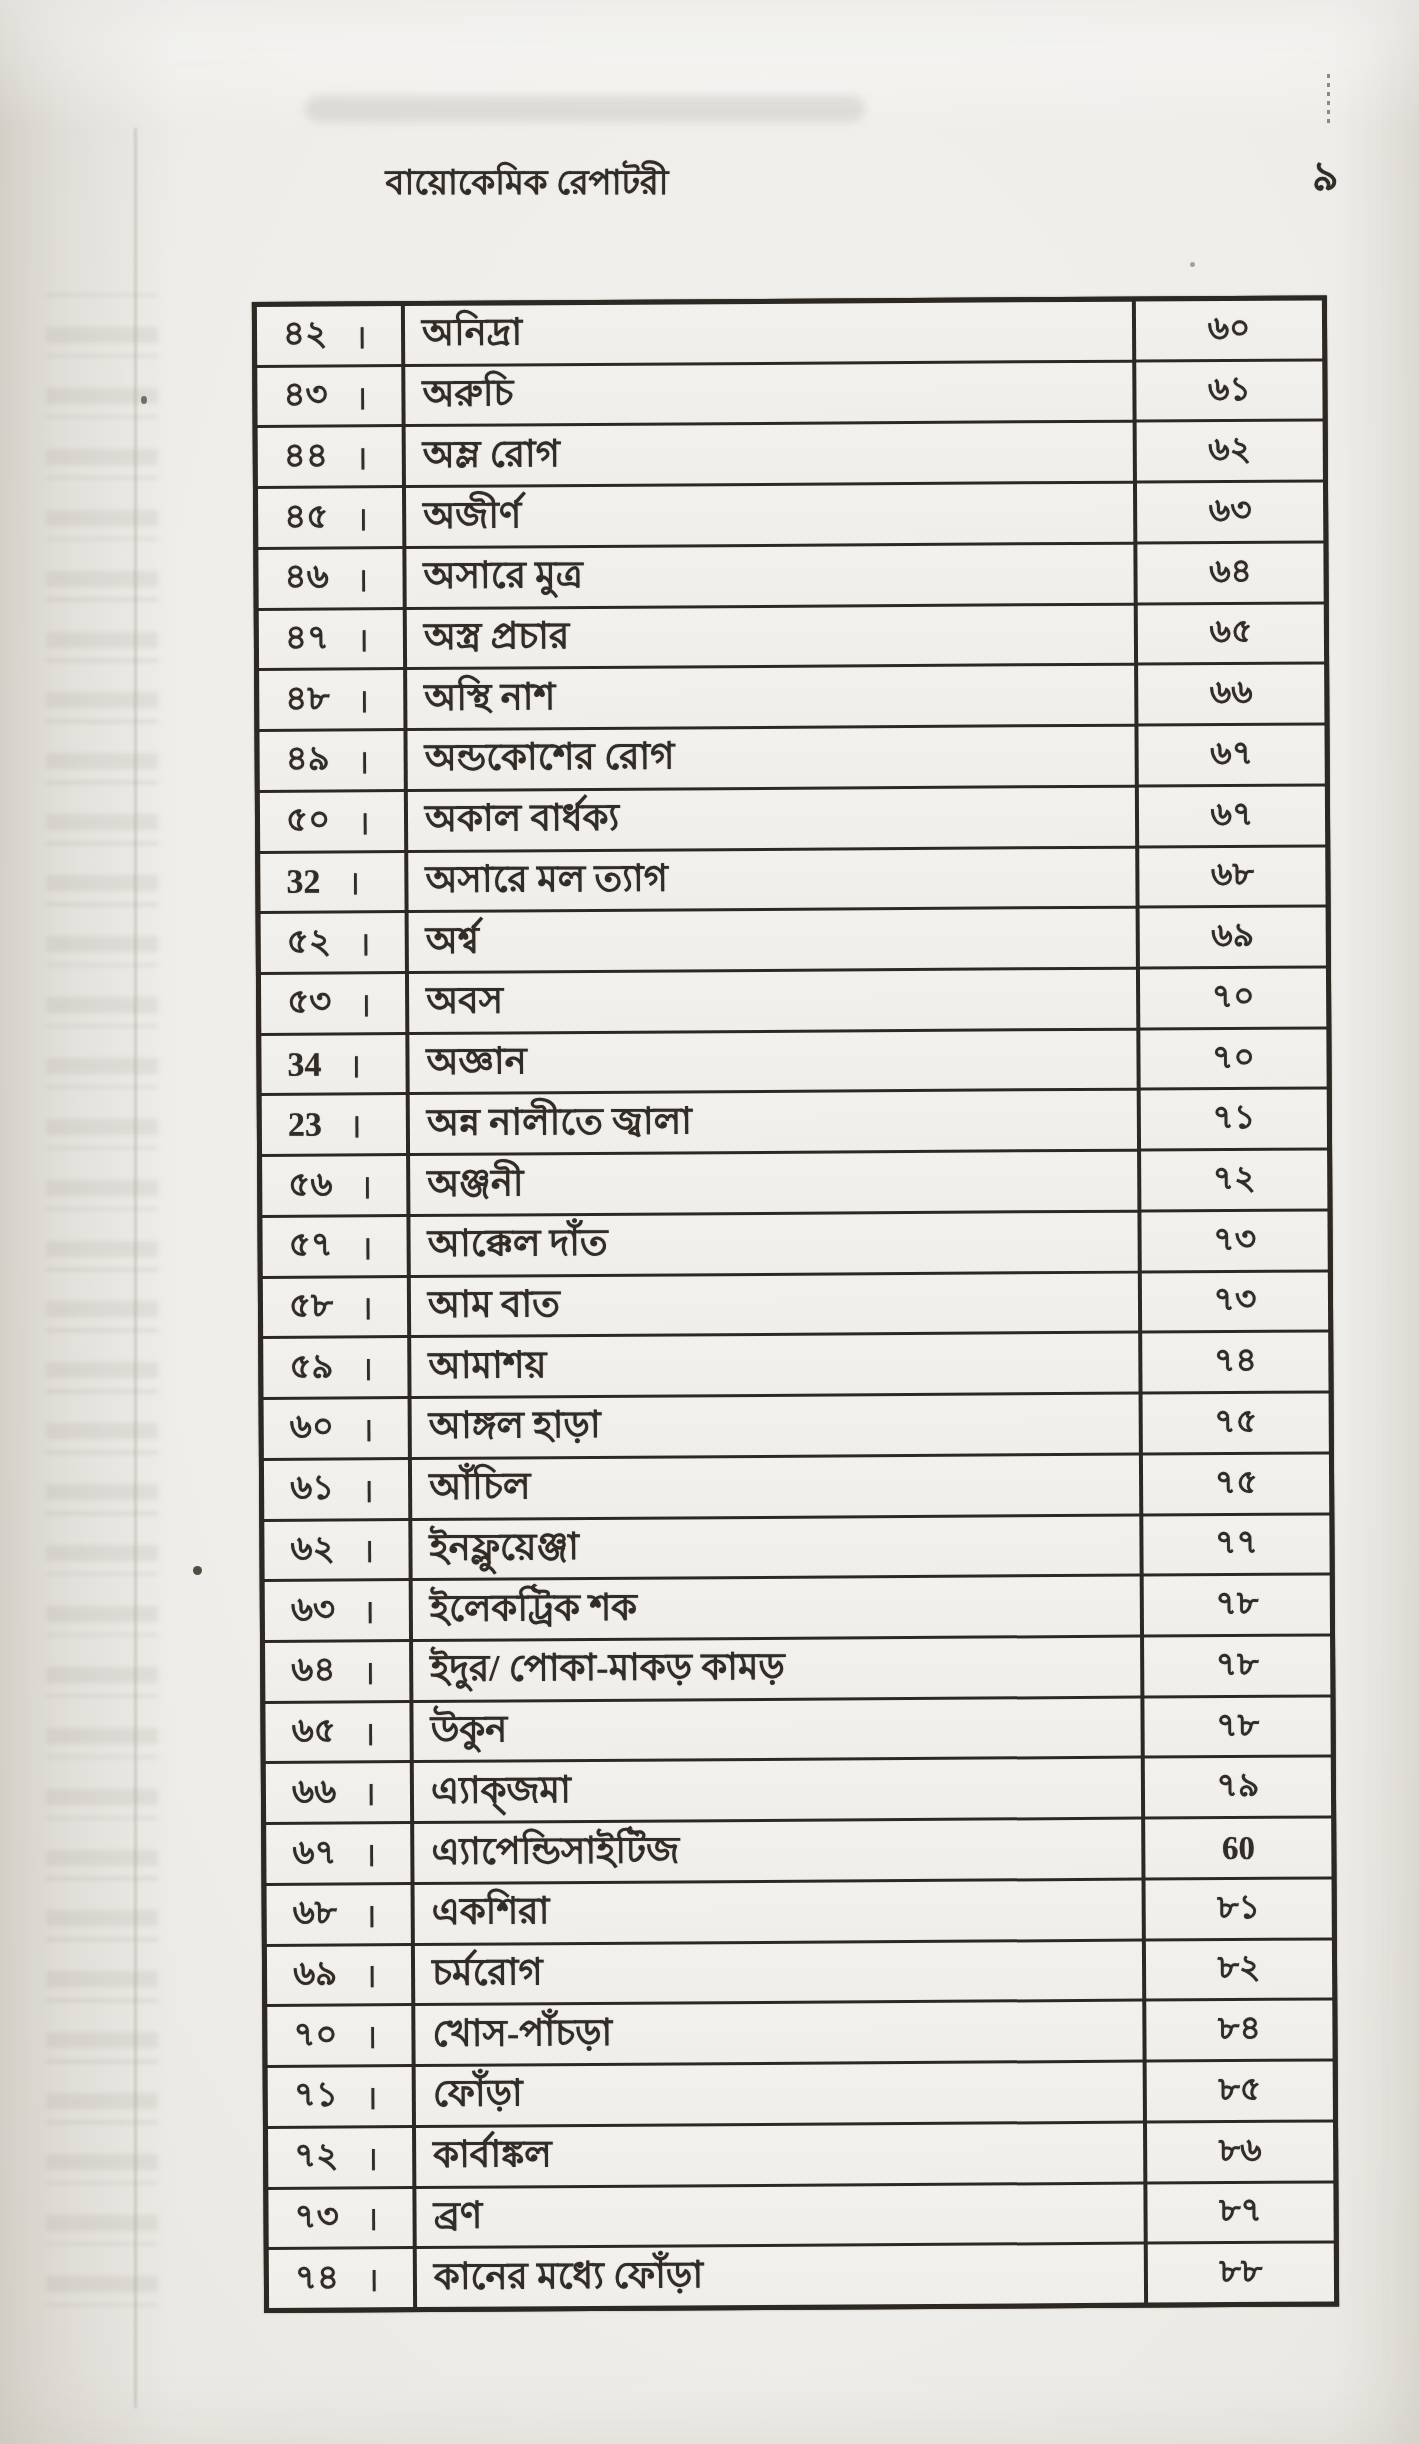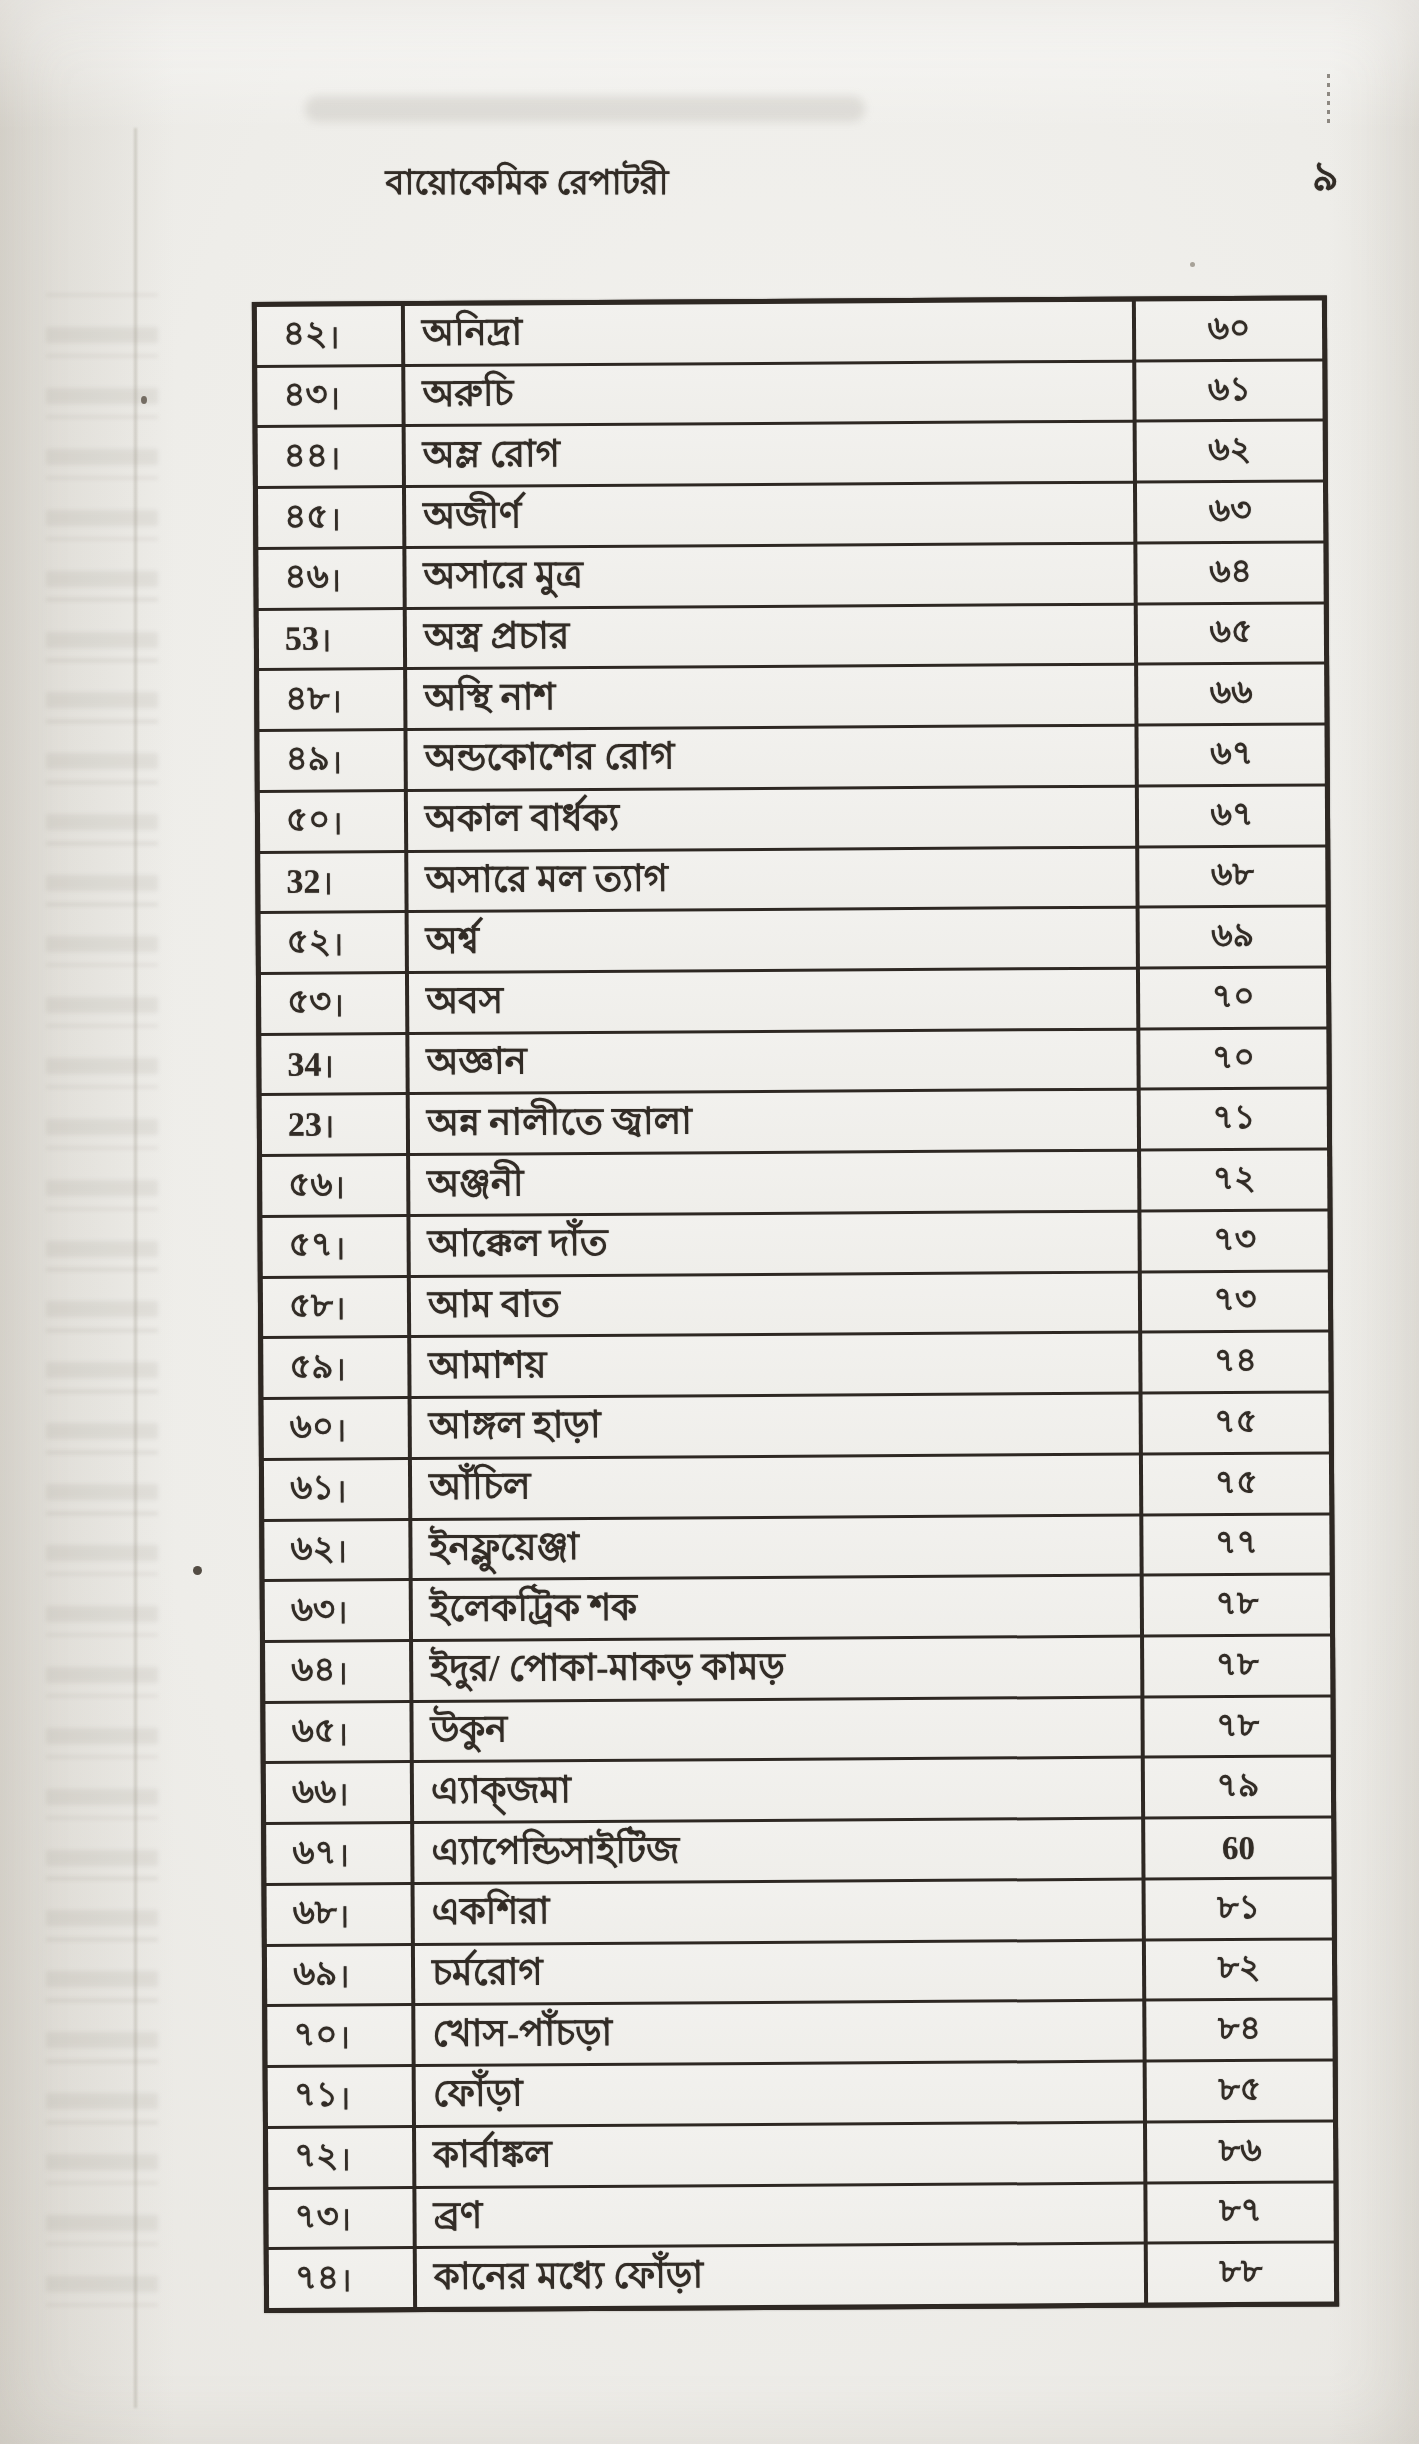--- a/index.html
+++ b/index.html
@@ -51,21 +51,21 @@
     transform-origin:0 50%;
     box-shadow:0 0 2px rgba(46,40,35,.4);
   }
   .cell{
     background:linear-gradient(180deg,#f2f1ee 0%,#efeeea 100%);
     display:flex;align-items:center;
     overflow:hidden;white-space:nowrap;
     text-shadow:0 0 1px rgba(45,38,30,.5);
     font-weight:600;
   }
-  .c-no{padding-left:26px;font-size:34px;}
+  .c-no{padding-left:26px;gap:27px;font-size:34px;}
   .c-no .danda{font-weight:400;}
   .c-name{padding-left:17px;font-size:37px;}
   .c-page{justify-content:center;font-size:33px;}
   
   .ghost-left{
     position:absolute;left:46px;top:294px;width:112px;height:2020px;
     opacity:.55;filter:blur(2px);pointer-events:none;
     background:repeating-linear-gradient(180deg,
       rgba(128,120,108,.30) 0 2.5px, rgba(128,120,108,0) 2.5px 33px,
       rgba(128,120,108,.20) 33px 49px, rgba(128,120,108,0) 49px 60.9px);
@@ -141,21 +141,21 @@
       </div>
       <div class="cell c-name">অজীর্ণ</div>
       <div class="cell c-page">৬৩</div>
       <div class="cell c-no">
         <span>৪৬</span>
         <span class="danda">।</span>
       </div>
       <div class="cell c-name">অসারে মুত্র</div>
       <div class="cell c-page">৬৪</div>
       <div class="cell c-no">
-        <span>53</span>
+        <span>৪৭</span>
         <span class="danda">।</span>
       </div>
       <div class="cell c-name">অস্ত্র প্রচার</div>
       <div class="cell c-page">৬৫</div>
       <div class="cell c-no">
         <span>৪৮</span>
         <span class="danda">।</span>
       </div>
       <div class="cell c-name">অস্থি নাশ</div>
       <div class="cell c-page">৬৬</div>

